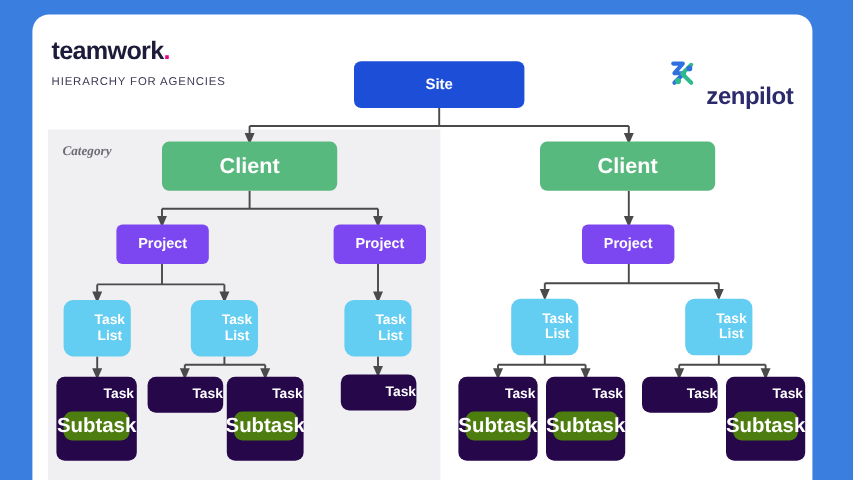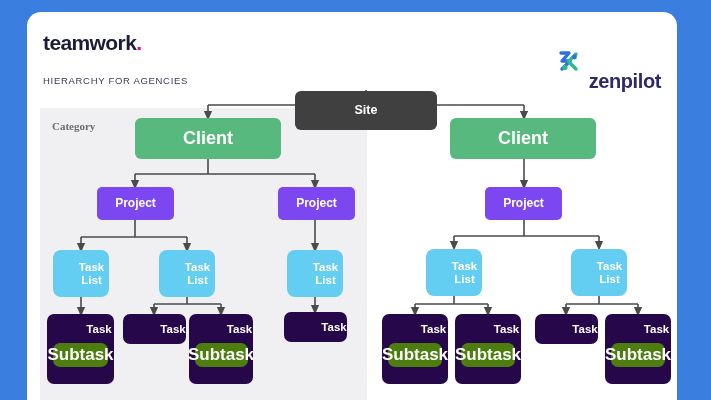--- a/index.html
+++ b/index.html
@@ -44,21 +44,21 @@
     font-size: 21px;
     font-weight: bold;
     color: #1c1b3a;
     letter-spacing: -0.6px;
     line-height: 1;
   }
   .brand-dot {
     color: #ec008c;
   }
   .brand-sub {
-    margin-top: 23px;
+    margin-top: 11px;
     font-size: 9.5px;
     letter-spacing: 0.7px;
     color: #3c3b56;
     line-height: 1;
   }
 
   #zenpilot {
     position: absolute;
     right: 16px;
     top: 25px;
@@ -82,20 +82,21 @@
     top: 96px;
     width: 327px;
     height: 304px;
     background: #f0f0f2;
   }
   #category-label {
     position: absolute;
     left: 12px;
     top: 12px;
     font-size: 11px;
+    font-style: italic;
     color: #6c6c74;
     font-family: "Liberation Serif", serif;
     font-weight: bold;
   }
 
   
   #wires {
     position: absolute;
     left: 0;
     top: 0;
@@ -109,24 +110,23 @@
     box-sizing: border-box;
     display: flex;
     align-items: center;
     justify-content: center;
     color: #ffffff;
     font-weight: bold;
     text-align: center;
     line-height: 1.05;
   }
   .n-site {
-    background: #404040;
+    background: #1d4ed8;
     border-radius: 6px;
     font-size: 12.5px;
-    margin-top: 40px;
   }
   .n-client {
     background: #58b97e;
     border-radius: 6px;
     font-size: 18px;
   }
   .n-project {
     background: #7c46f0;
     border-radius: 5px;
     font-size: 12px;

